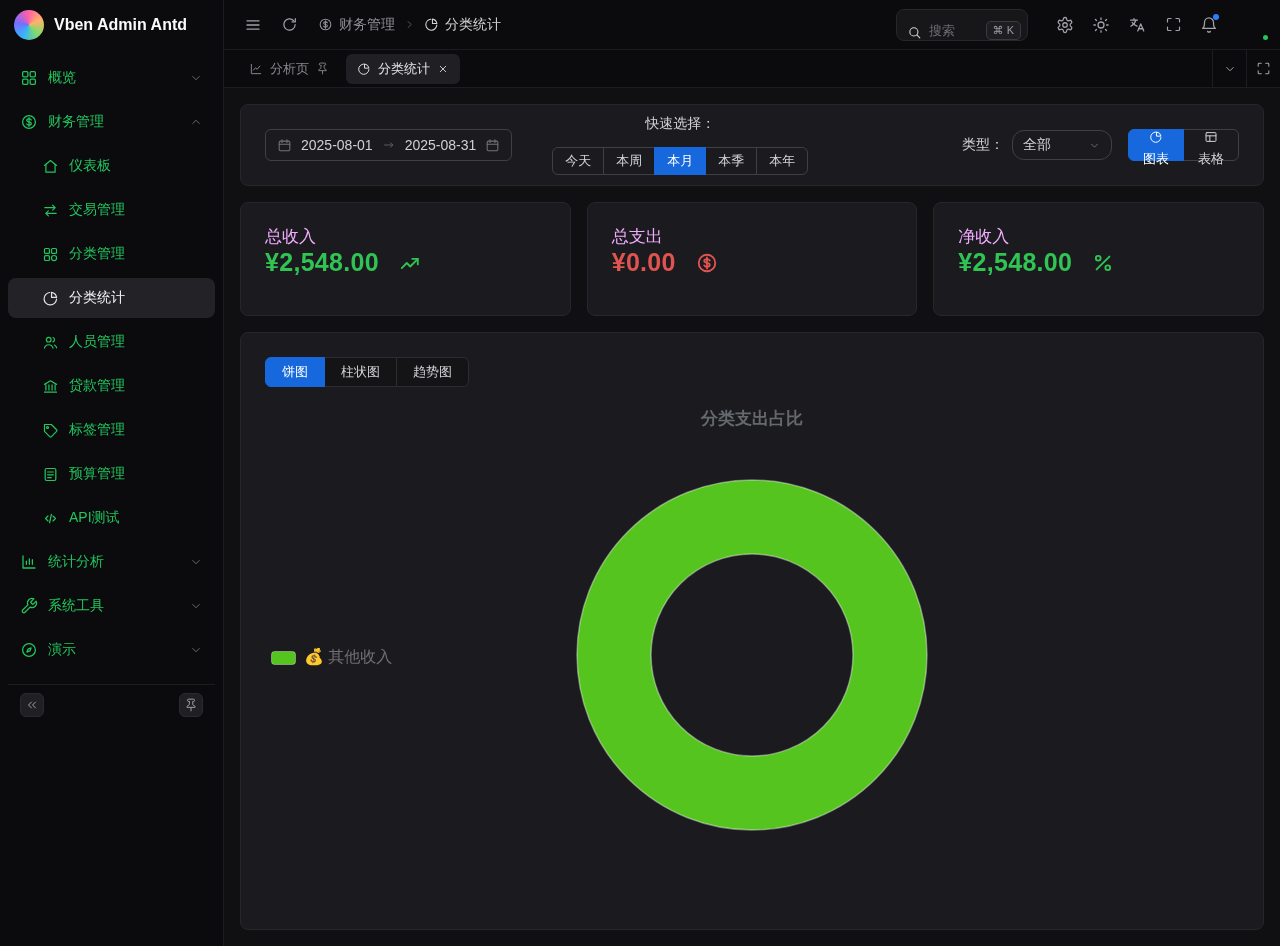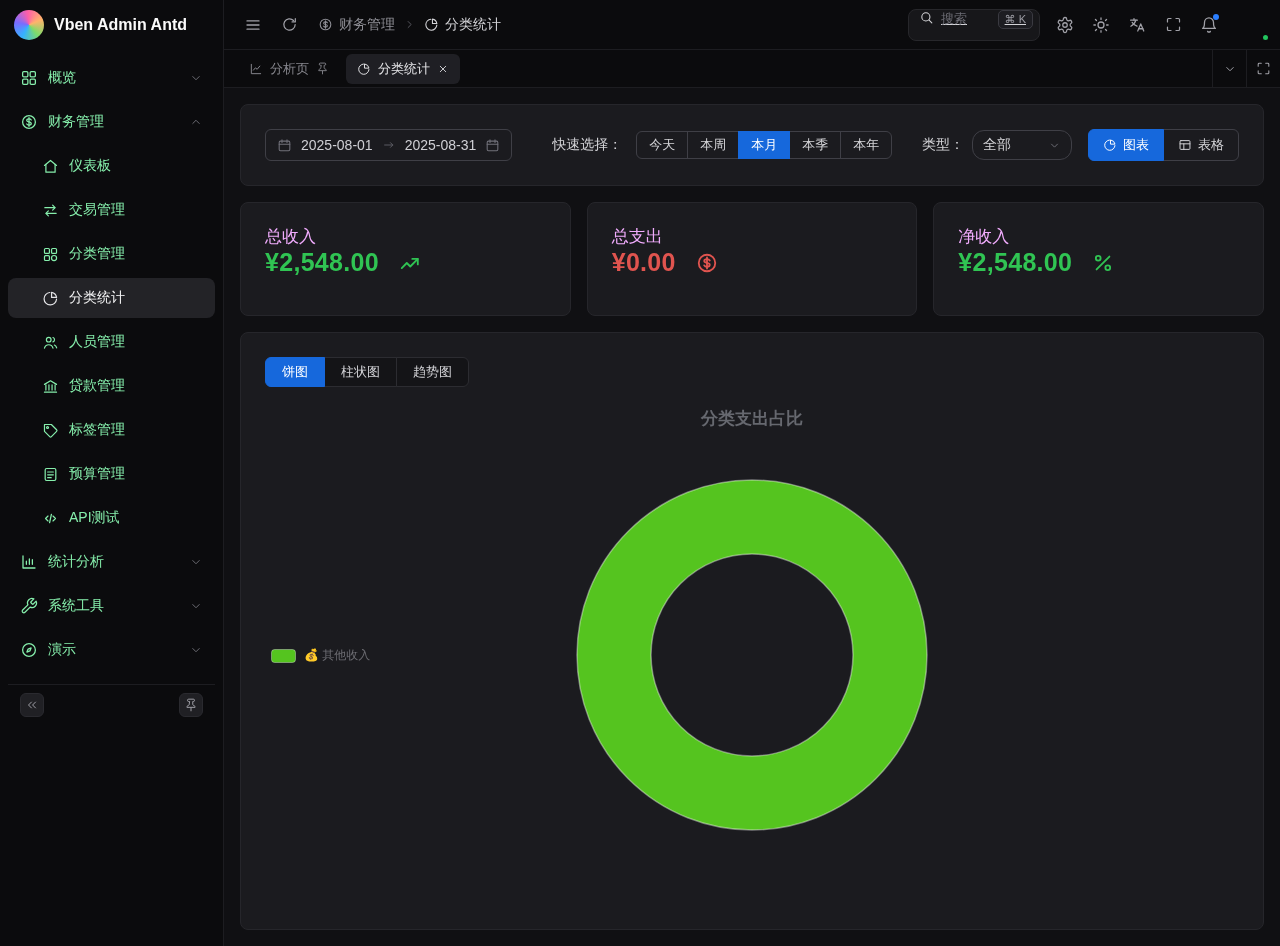--- a/index.html
+++ b/index.html
@@ -13,21 +13,21 @@
   .app { display:flex; width:1280px; height:946px; }
 
   
   .sidebar { width:224px; flex:none; background:#0b0b0d; border-right:1px solid #1d1d21; display:flex; flex-direction:column; }
   .logo-row { height:50px; flex:none; display:flex; align-items:center; gap:10px; padding:4px 14px; }
   .logo-mark { width:30px; height:30px; border-radius:50%; flex:none;
     background: conic-gradient(from 210deg, #35b2ff, #7a6bff, #ff5fa8, #ffb36b, #7ddc6a, #35b2ff); }
   .logo-text { font-size:16px; font-weight:700; color:#fafafa; white-space:nowrap; }
   .nav { padding:8px; }
   .mi { height:40px; margin-bottom:4px; display:flex; align-items:center; gap:10px; padding:0 12px;
-    border-radius:8px; color:#86efac; font-size:14px; cursor:pointer; }
+    border-radius:8px; color:#22c55e; font-size:14px; cursor:pointer; }
   .mi .mlabel { flex:1; white-space:nowrap; overflow:hidden; }
   .mi .chev { color:#6b6b72; }
   .mi.sub { padding-left:34px; }
   .mi.active { background:#232327; color:#f4f4f5; }
   .mi.active .micon { color:#e4e4e7; }
   .side-footer { margin-top:14px; border-top:1px solid #1d1d21; padding:8px 12px; display:flex; align-items:center; justify-content:space-between; }
   .sq-btn { width:24px; height:24px; border-radius:6px; background:#202024; border:1px solid #2a2a2f; color:#a1a1a8;
     display:flex; align-items:center; justify-content:center; cursor:pointer; }
 
   
@@ -37,21 +37,21 @@
   .topbar { height:50px; flex:none; background:#0b0b0d; border-bottom:1px solid #1d1d21;
     display:flex; align-items:center; padding:0 10px 0 12px; gap:2px; }
   .icon-btn { width:34px; height:34px; border-radius:8px; display:flex; align-items:center; justify-content:center;
     color:#a1a1a8; cursor:pointer; position:relative; flex:none; }
   .breadcrumb { display:flex; align-items:center; gap:8px; margin-left:10px; font-size:14px; }
   .crumb { display:flex; align-items:center; gap:6px; color:#8f8f96; cursor:pointer; }
   .crumb.current { color:#d4d4d8; cursor:default; }
   .crumb-sep { color:#5c5c63; display:flex; }
   .top-spacer { flex:1; }
   .search-box { width:132px; height:32px; border-radius:8px; background:#17171a; border:1px solid #27272b;
-    display:flex; align-items:flex-start; gap:7px; padding:0 6px 0 10px; cursor:pointer; margin-right:6px;text-decoration:underline; }
+    display:flex; align-items:flex-end; gap:7px; padding:0 6px 0 10px; cursor:pointer; margin-right:18px; }
   .search-box .ph { flex:1; font-size:13px; color:#6d6d75; }
   .kbd { border:1px solid #3a3a41; background:#1d1d22; border-radius:5px; padding:2px 6px; font-size:11px; color:#9b9ba3; white-space:nowrap; }
   .dot-blue { position:absolute; top:6px; right:7px; width:6px; height:6px; border-radius:50%; background:#2b7fff; }
   .avatar-wrap { position:relative; width:34px; height:34px; margin-left:8px; flex:none; cursor:pointer; }
   .avatar { width:34px; height:34px; border-radius:50%;
     background: radial-gradient(circle at 32% 28%, #ffe0b3, #e09a5f 45%, #9c5b33 72%, #5f3a22); }
   .dot-green { position:absolute; bottom:0; right:0; width:9px; height:9px; border-radius:50%; background:#22c55e; border:2px solid #0b0b0d; }
 
   
   .tabbar { height:38px; flex:none; background:#0b0b0d; border-bottom:1px solid #1d1d21; display:flex; align-items:center; padding-left:14px; }
@@ -65,51 +65,51 @@
   
   .content { flex:1; background:#101013; padding:16px; display:flex; flex-direction:column; gap:16px; overflow:hidden; }
   .card { background:#1b1b1f; border:1px solid #26262b; border-radius:8px; }
 
   
   .filter-card { height:82px; flex:none; display:flex; align-items:center; padding:0 24px; }
   .range-input { height:32px; border:1px solid #3f3f46; border-radius:6px; display:flex; align-items:center; gap:9px;
     padding:0 11px; font-size:14px; color:#cfcfd4; cursor:pointer; background:transparent; }
   .range-input .cal { color:#71717a; }
   .range-input .arrow { color:#5c5c63; }
-  .quick-sec { display:flex; align-items:center; gap:14px; margin-left:40px; }
+  .quick-sec { display:flex; align-items:center; gap:14px; margin-left:40px;flex-direction:column; }
   .flabel { font-size:14px; color:#d4d4d8; white-space:nowrap; }
   .btn-group { display:flex; }
   .gbtn { height:28px; padding:8px 12px; border:1px solid #3f3f46; background:transparent; color:#d4d4d8; font-size:13px;
     display:flex; align-items:center; gap:6px; cursor:pointer; margin-left:-1px; position:relative; }
   .btn-group .gbtn:first-child { border-radius:6px 0 0 6px; margin-left:0; }
   .btn-group .gbtn:last-child { border-radius:0 6px 6px 0;text-align:right; }
   .gbtn.active { background:#1668dc; border-color:#1668dc; color:#fff; z-index:1; }
   .right-sec { margin-left:auto; display:flex; align-items:center; gap:8px; }
   .select { width:100px; height:30px; border:1px solid #3f3f46; border-radius:12px; display:flex; align-items:center;
     justify-content:space-between; padding:0 10px; font-size:14px; color:#d4d4d8; cursor:pointer; }
   .select .chev { color:#71717a; }
   .view-toggle { display:flex; margin-left:8px; }
-  .view-toggle .gbtn { height:32px; padding:0 14px; }
+  .view-toggle .gbtn { height:32px; padding:0 14px;flex-direction:column; }
 
   
   .stats-row { display:flex; gap:16px; flex:none; }
   .stat-card { flex:1; height:114px; padding:22px 24px; }
   .stat-label { font-size:17px; color:#f0abfc; }
   .stat-value { font-size:25px; font-weight:700; display:flex; align-items:center; gap:20px; letter-spacing:0.3px; }
   .c-green { color:#30c453; }
   .c-red { color:#e0544f; }
 
   
   .chart-card { flex:1; position:relative; padding:24px; min-height:0; }
   .chart-tabs { display:flex; position:relative; z-index:2; width:max-content; }
   .chart-tabs .gbtn { height:30px; padding:0 16px; background:#141417; border-color:#2c2c31; }
   .chart-tabs .gbtn.active { background:#1668dc; border-color:#1668dc; }
   .chart-title { position:absolute; top:74px; left:0; width:100%; text-align:center; font-size:17px; font-weight:600; color:#66686f; }
   .legend-item { position:absolute; left:30px; top:314px; display:flex; align-items:center; gap:8px; cursor:pointer; }
-  .legend-label { font-size:12px; color:#6e6e74; }
+  .legend-label { font-size:16px; color:#6e6e74; }
   .donut-wrap { position:absolute; left:50%; top:142px; transform:translateX(-50%); width:360px; height:360px; }
 </style>
 </head>
 <body>
 
 <div class="app">
 
   <aside class="sidebar">
     <div class="logo-row">
       <span class="logo-mark"></span>

